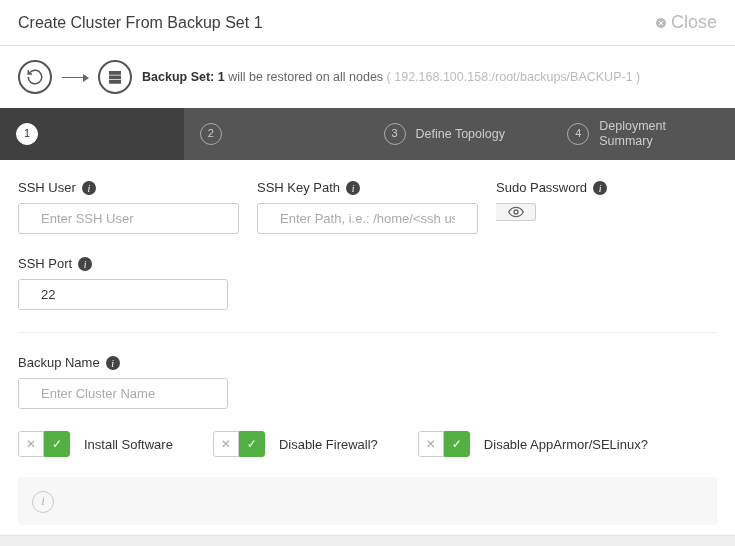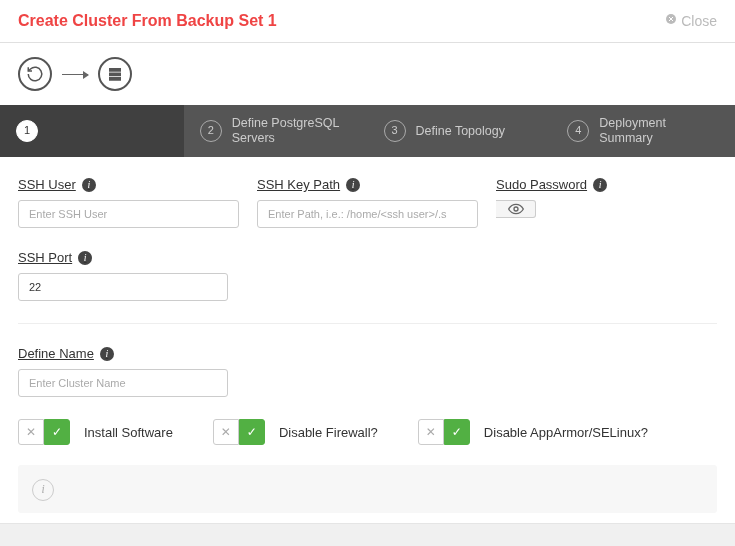--- a/index.html
+++ b/index.html
@@ -1,42 +1,42 @@
 <!DOCTYPE html>
 <html><head>
 <meta charset="utf-8">
 <style>
 * { box-sizing: border-box; margin: 0; padding: 0; }
 body { font-family: -apple-system, BlinkMacSystemFont, "Segoe UI", Arial, sans-serif; font-size: 13px; color: #333; width: 735px; }
 .header { display: flex; justify-content: space-between; align-items: center; padding: 12px 18px; border-bottom: 1px solid #e0e0e0; }
-.header-title { font-size: 16px; color: #ef4444; font-weight: 700; }
-.close-btn { color: #bbb; font-size: 14px; display: flex; gap: 4px; cursor: pointer; }
+.header-title { font-size: 16px; color: #404040; font-weight: 400; }
+.close-btn { color: #bbb; font-size: 18px; display: flex; align-items: center; gap: 4px; cursor: pointer; }
 .close-btn svg { width: 12px; height: 12px; }
 
 .backup-row { display: flex; align-items: center; padding: 14px 18px; gap: 10px; }
 .circ-icon { width: 34px; height: 34px; border: 2px solid #555; border-radius: 50%; display: flex; align-items: center; justify-content: center; color: #555; }
 .circ-icon svg { width: 18px; height: 18px; }
 .arrow-line { display: inline-block; width: 26px; height: 1px; background: #666; position: relative; }
 .arrow-line::after { content: ""; position: absolute; right: -1px; top: -3px; width: 0; height: 0; border-left: 6px solid #666; border-top: 4px solid transparent; border-bottom: 4px solid transparent; }
 .backup-text { font-size: 12.5px; color: #666; }
 .backup-text b { color: #333; }
 .backup-path { color: #bbb; }
 
 .steps { display: flex; background: #555; color: #ccc; }
 .step { flex: 1; display: flex; align-items: center; gap: 10px; padding: 11px 16px; font-size: 12.5px; line-height: 1.2; }
 .step-num { width: 22px; height: 22px; border: 1px solid #aaa; border-radius: 50%; display: flex; align-items: center; justify-content: center; font-size: 11px; flex-shrink: 0; }
 .step.active { background: #404040; color: #fff; }
 .step.active .step-num { background: #fff; color: #333; border-color: #fff; }
 
 .form-body { padding: 20px 18px 10px; }
 .form-row { display: flex; gap: 18px; margin-bottom: 22px; }
 .form-group { flex: 1; }
-.form-label { display: flex; align-items: center; gap: 6px; font-size: 13px; color: #333; margin-bottom: 8px; text-decoration: underline; }
+.form-label { display: flex; align-items: flex-end; gap: 6px; font-size: 13px; color: #333; margin-bottom: 8px; }
 .info-icon { width: 14px; height: 14px; background: #444; color: #fff; border-radius: 50%; display: inline-flex; align-items: center; justify-content: center; font-size: 10px; font-style: italic; font-family: Georgia, serif; }
-.input { width: 100%; padding: 7px 10px; border: 1px solid #ccc; border-radius: 3px; font-size: 11px; color: #333; }
+.input { width: 100%; padding: 7px 22px; border: 1px solid #ccc; border-radius: 3px; font-size: 13px; color: #333; }
 .input::placeholder { color: #aaa; }
 .pw-group { display: flex; }
 .pw-group .input { border-top-right-radius: 0; border-bottom-right-radius: 0; }
 .eye-btn { width: 40px; border: 1px solid #ccc; border-left: none; border-radius: 0 3px 3px 0; background: #f5f5f5; display: flex; align-items: center; justify-content: center; cursor: pointer; }
 .eye-btn svg { width: 16px; height: 16px; color: #666; }
 
 .divider { border: none; border-top: 1px solid #eee; margin: 4px 0 22px; }
 
 .toggle-row { display: flex; align-items: center; gap: 40px; margin-bottom: 20px; }
 .toggle-item { display: flex; align-items: center; gap: 14px; }
@@ -75,29 +75,33 @@
       </svg>
   </div>
   <span class="arrow-line"></span>
   <div class="circ-icon">
     <svg viewBox="0 0 24 24" fill="currentColor">
         <rect x="4" y="4" width="16" height="5"></rect>
         <rect x="4" y="10" width="16" height="5"></rect>
         <rect x="4" y="16" width="16" height="5"></rect>
       </svg>
   </div>
+  <div class="backup-text">
+    <b><span>Backup Set:</span> <span>1</span></b>
+    <span>will be restored on all nodes</span>
+    <span class="backup-path">( 192.168.100.158:/root/backups/BACKUP-1 )</span>
+  </div>
 </div>
 
 <div class="steps">
   <div class="step active">
     <div class="step-num">1</div>
   </div>
   <div class="step">
     <div class="step-num">2</div>
-    <div>Define PostgreSQL Servers</div>
   </div>
   <div class="step">
     <div class="step-num">3</div>
     <div>Define Topology</div>
   </div>
   <div class="step">
     <div class="step-num">4</div>
     <div>Deployment Summary</div>
   </div>
 </div>
@@ -143,21 +147,21 @@
       </div>
       <input class="input" value="22" style="">
     </div>
   </div>
 
   <hr class="divider">
 
   <div class="form-row">
     <div class="form-group narrow">
       <div class="form-label">
-        <span>Define Name</span>
+        <span>Backup Name</span>
         <span class="info-icon">i</span>
       </div>
       <input class="input" placeholder="Enter Cluster Name" style="">
     </div>
   </div>
 
   <div class="toggle-row">
     <div class="toggle-item">
       <div class="toggle-pair">
         <div class="toggle-btn off">✕</div>

